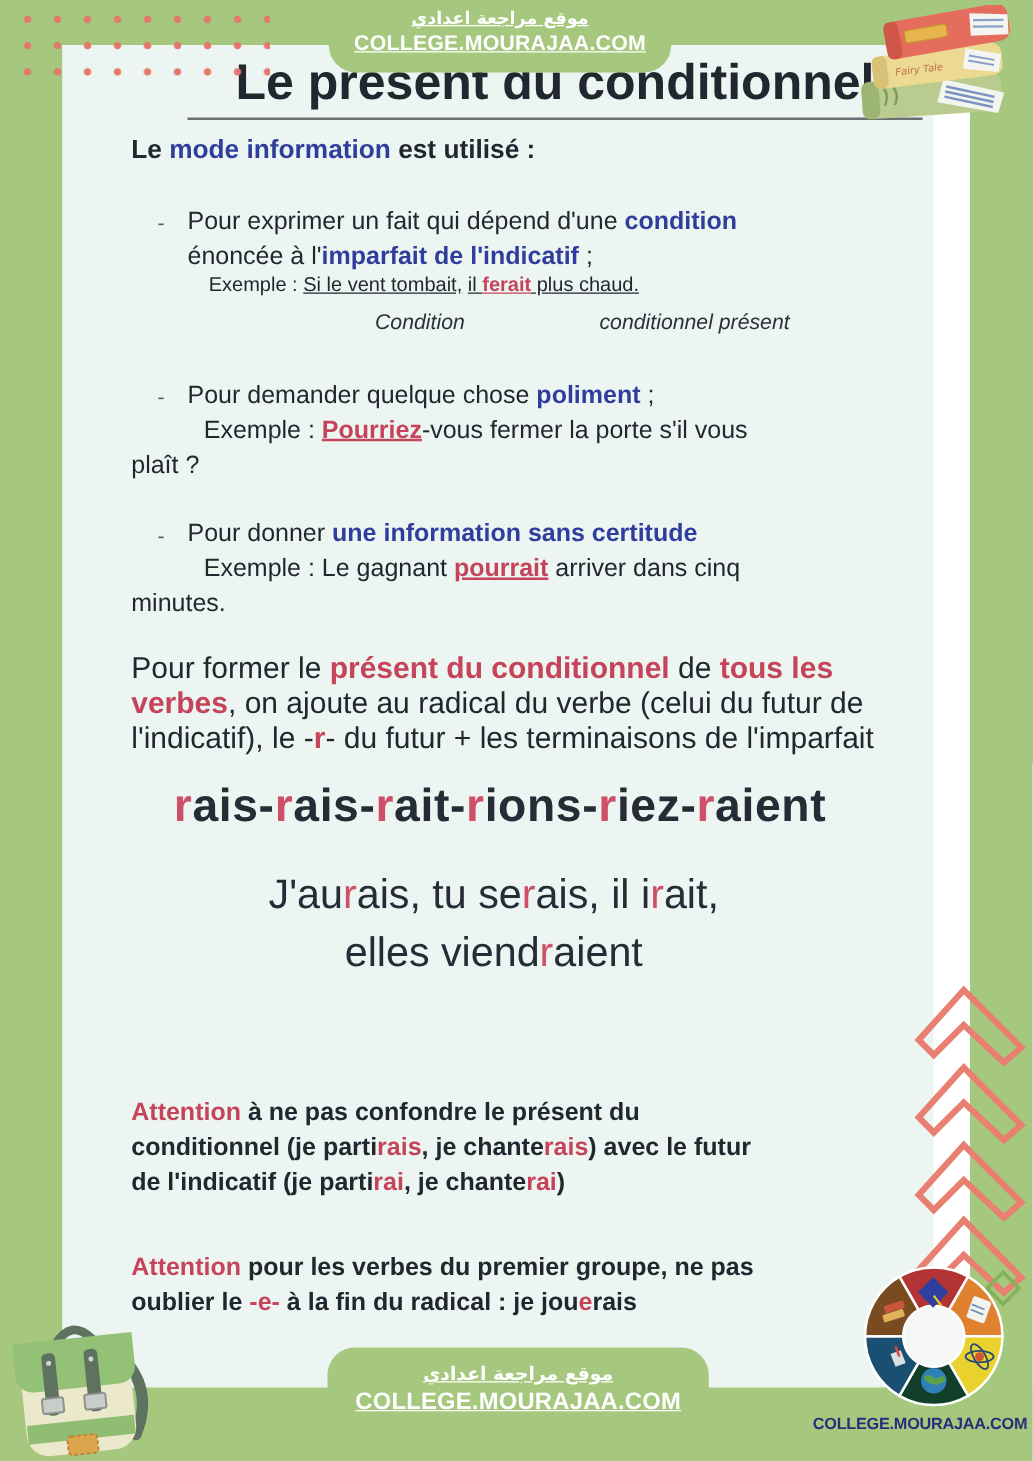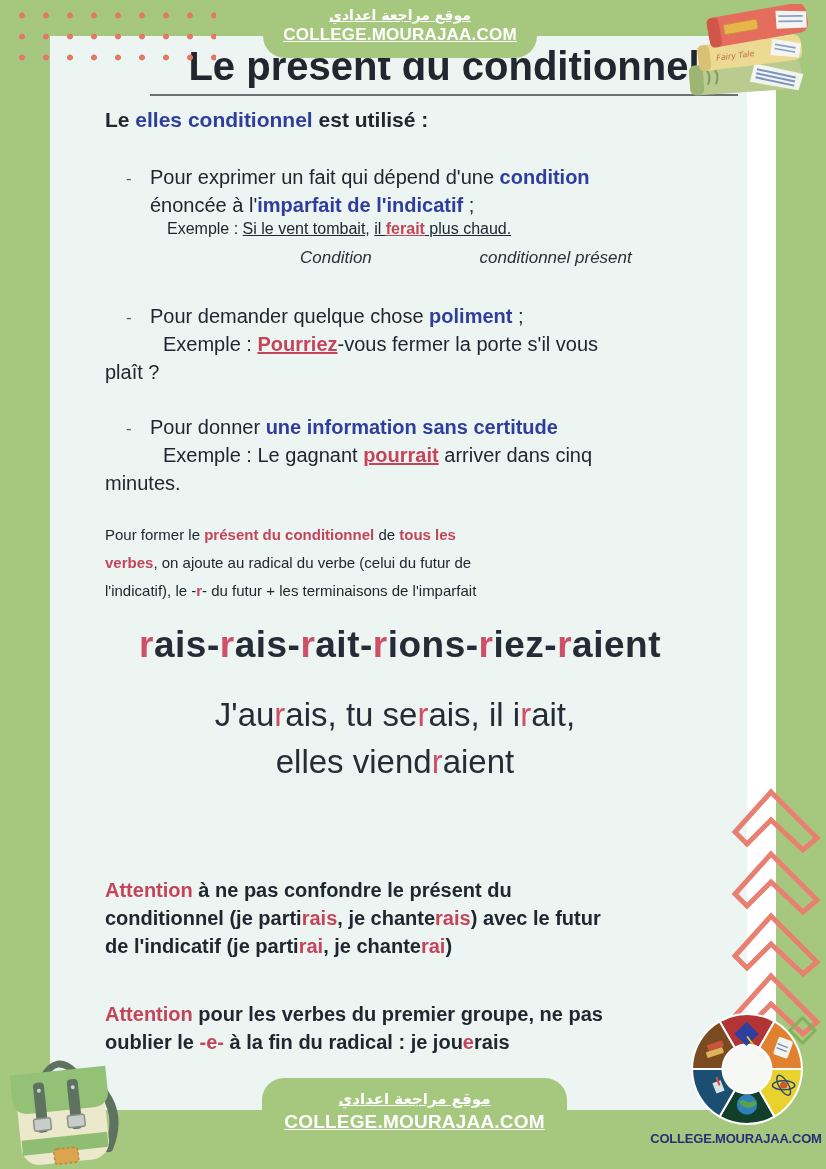--- a/index.html
+++ b/index.html
@@ -50,21 +50,21 @@
   .use .dash{position:absolute;left:-24px;top:2px;font-size:17px;color:#555a60;}
   .use1{top:127px;}
   .ex1{left:117px;top:184px;font-size:16px;}
   .caps{left:100px;top:212px;font-size:17px;font-style:italic;color:#2a3038;width:580px;}
   .caps .c1{margin-left:150px;}
   .caps .c2{margin-left:103px;}
   .use2{top:266px;}
   .ex2{left:55px;top:294px;width:580px;font-size:20px;line-height:28px;text-indent:58px;}
   .use3{top:377px;}
   .ex3{left:55px;top:405px;width:575px;font-size:20px;line-height:28px;text-indent:58px;}
-  .formation{left:55px;top:485px;width:600px;font-size:15px;line-height:28px;}
+  .formation{left:55px;top:485px;width:600px;font-size:24px;line-height:28px;}
   .endings{left:40px;top:588px;width:620px;text-align:center;font-size:37px;font-weight:bold;letter-spacing:0.5px;color:#262c36;}
   .conj{left:20px;top:655px;width:650px;text-align:center;font-size:33px;line-height:47px;color:#262c36;}
   .att{font-size:20px;font-weight:bold;line-height:28px;width:610px;left:55px;}
   .att1{top:840px;}
   .att2{top:964px;}
 
   
   .sg-blue{color:var(--blue);font-weight:bold;}
   .sg-red{color:var(--red);font-weight:bold;}
   .sg-redu{color:var(--red);font-weight:bold;text-decoration:underline;}
@@ -83,21 +83,21 @@
 </head>
 <body>
 
 <div class="stage">
 
   <div class="paper">
     <div class="paper-tint"></div>
 
     <div class="doc-title txt">Le présent du conditionnel</div>
 
-    <div class="txt intro"><span>Le </span><span class="sg-blue">elles conditionnel</span><span> est utilisé :</span></div>
+    <div class="txt intro"><span>Le </span><span class="sg-blue">mode information</span><span> est utilisé :</span></div>
 
     <div class="txt use use1">
       <span class="dash">-</span>
       <span><span>Pour exprimer un fait qui dépend d'une </span><span class="sg-blue">condition</span><br><span>énoncée à l'</span><span class="sg-blue">imparfait de l'indicatif</span><span> ;</span></span>
     </div>
     <div class="txt ex1"><span>Exemple : </span><span class="sg-u">Si le vent tombait,</span><span> </span><span class="sg-u">il </span><span class="sg-redu">ferait</span><span class="sg-u"> plus chaud.</span></div>
     <div class="txt caps">
       <span class="c1">Condition</span>
       <span class="c2">conditionnel présent</span>
     </div>

